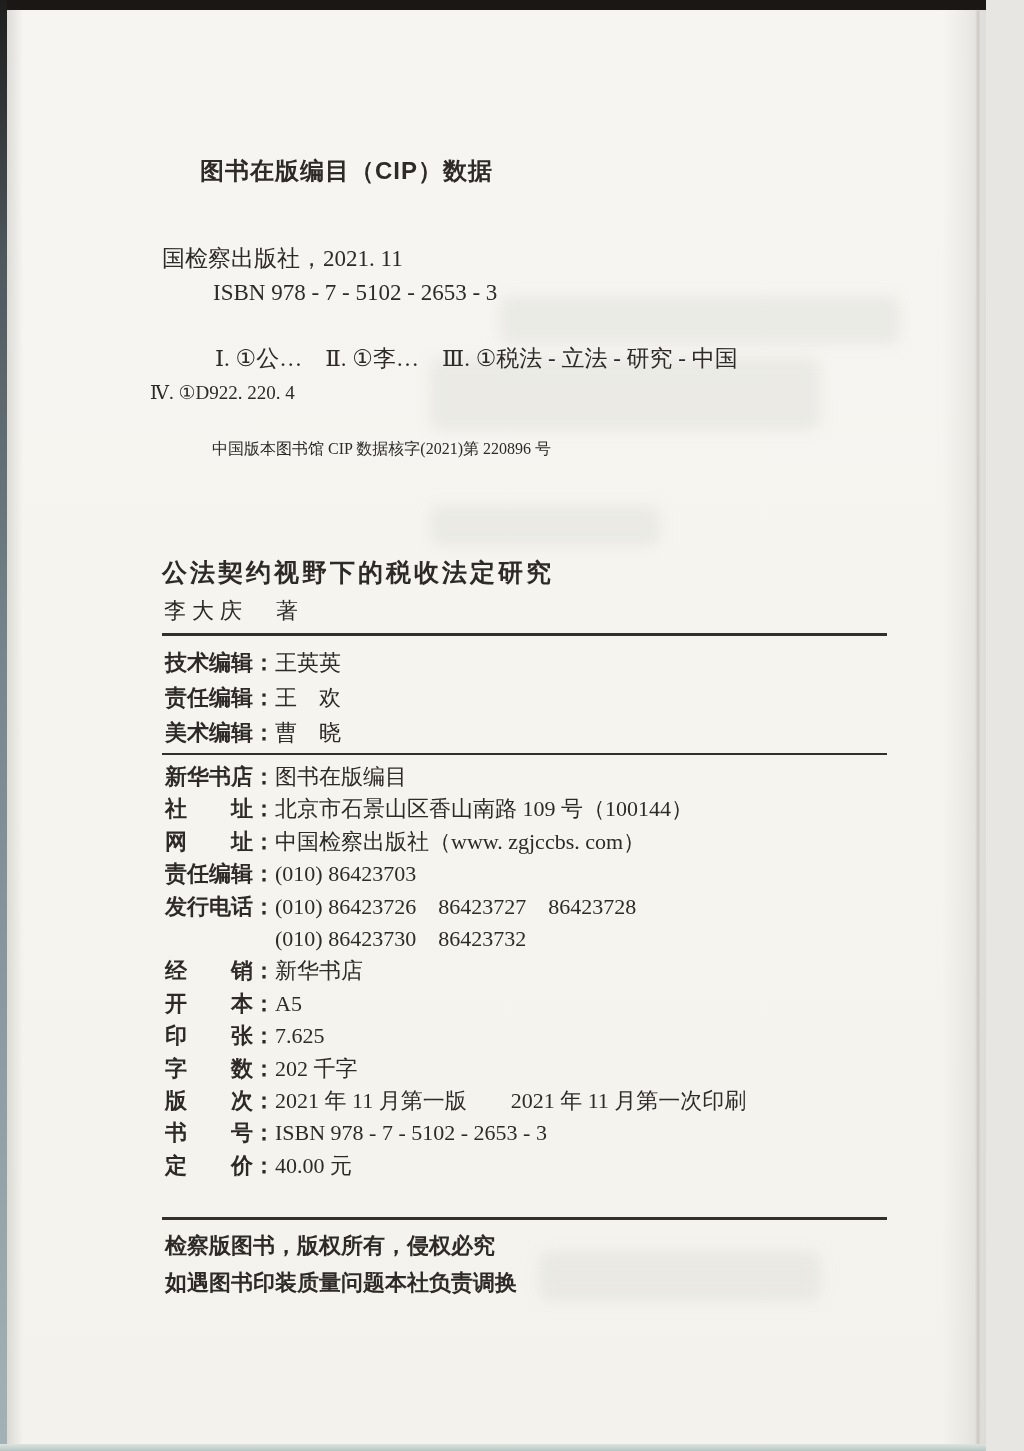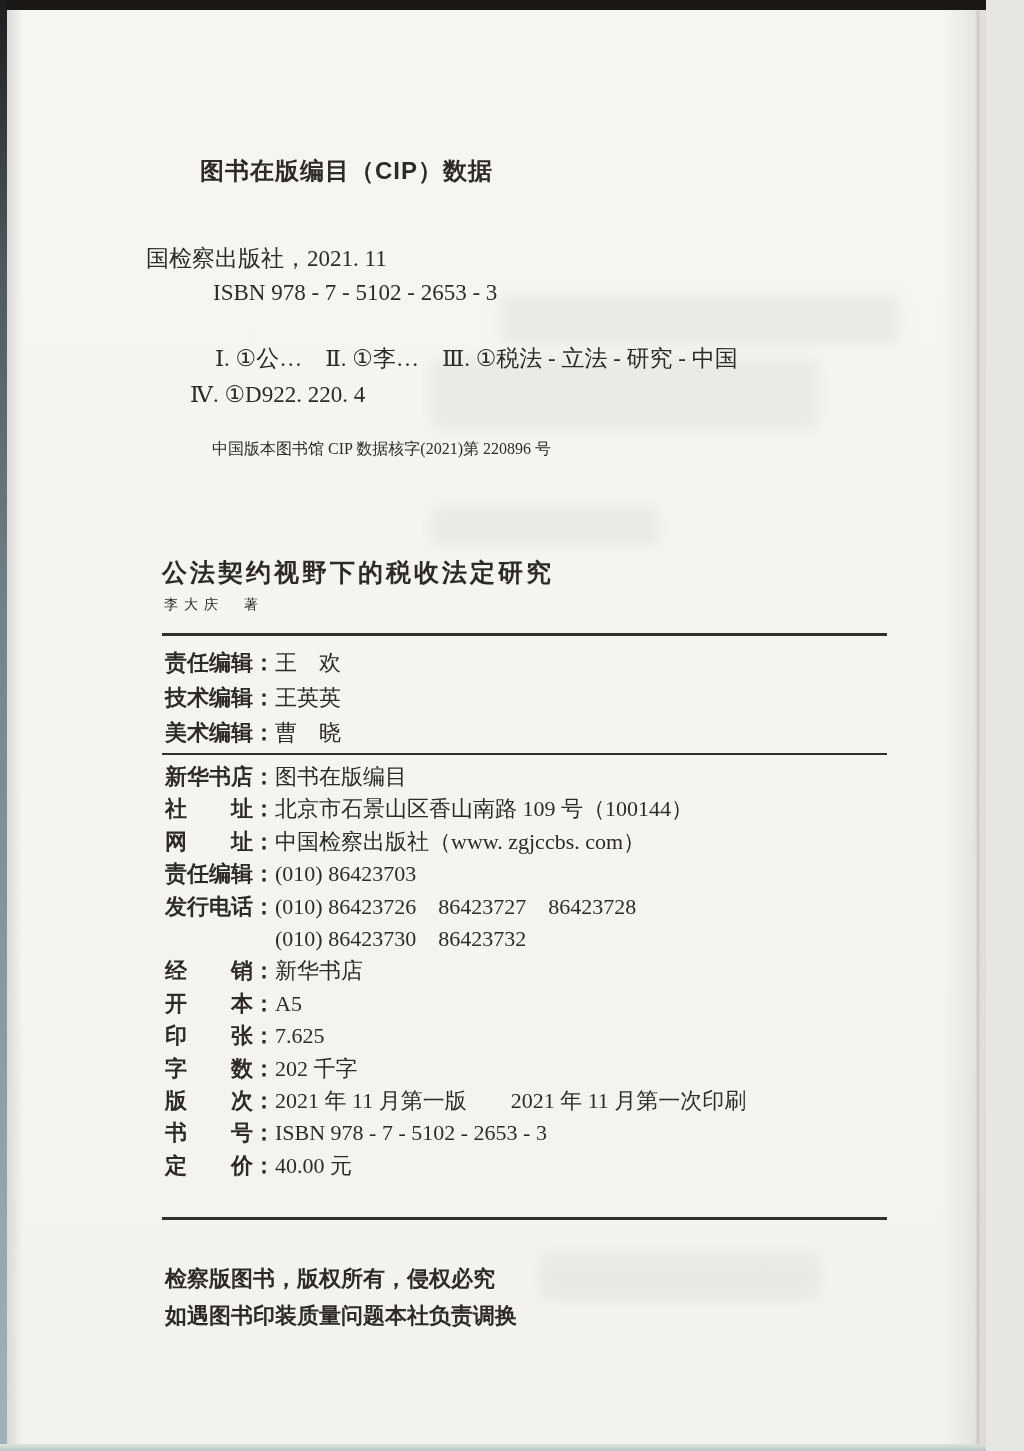--- a/index.html
+++ b/index.html
@@ -31,43 +31,43 @@
   .ghost.g2 { left: 430px; top: 358px; width: 390px; height: 72px; }
   .ghost.g3 { left: 430px; top: 506px; width: 230px; height: 40px; }
   .ghost.g4 { left: 540px; top: 1252px; width: 280px; height: 48px; }
 
   .sans-b { font-family: "Liberation Sans", "DejaVu Sans", sans-serif; font-weight: bold; }
   .abs { position: absolute; white-space: nowrap; }
 
   
   .cip-header  { top: 155px; left: 200px; font-size: 24px; letter-spacing: 1px; }
   .cip-line1   { top: 206px; left: 213px; font-size: 23px; }
-  .cip-line2   { top: 243px; left: 146px; font-size: 23px; }
+  .cip-line2   { top: 243px; left: 162px; font-size: 23px; }
   .cip-isbn    { top: 280px; left: 213px; font-size: 23px; }
   .cip-class1  { top: 343px; left: 215px; font-size: 23px; }
-  .cip-class2  { top: 381px; left: 150px; font-size: 23px; margin-left: 40px; }
+  .cip-class2  { top: 381px; left: 150px; font-size: 19px; }
   .cip-record  { top: 439px; left: 212px; font-size: 16px; }
 
   
   .book-title  { top: 556px; left: 162px; font-size: 25px; letter-spacing: 3px; }
-  .book-author { top: 596px; left: 164px; font-size: 14px; letter-spacing: 6px; text-align: right; }
+  .book-author { top: 596px; left: 164px; font-size: 22px; letter-spacing: 6px; text-align: right; }
 
   .rule { position: absolute; left: 162px; width: 725px; background: #33302b; }
   .rule1 { top: 633px; height: 3px; }
   .rule2 { top: 753px; height: 2px; }
   .rule3 { top: 1217px; height: 3px; }
 
   .editors  { position: absolute; top: 645px; left: 165px; font-size: 22px; }
   .editors .row { height: 35px; line-height: 35px; white-space: nowrap; }
   .colophon { position: absolute; top: 761px; left: 165px; font-size: 22px; }
   .colophon .row { height: 32.4px; line-height: 32.4px; white-space: nowrap; }
   .lbl { display: inline-block; width: 110px; font-family: "Liberation Sans", "DejaVu Sans", sans-serif; font-weight: bold; }
   .val { font-family: "Liberation Serif", "DejaVu Serif", serif; }
 
-  .notices { position: absolute; top: 1260px; left: 165px; font-size: 22px; }
+  .notices { position: absolute; top: 1227px; left: 165px; font-size: 22px; }
   .notices .row { height: 37px; line-height: 37px; white-space: nowrap; }
 </style>
 </head>
 <body>
 
 <div class="scan">
 
   <div class="top-bar"></div>
   <div class="left-strip"></div>
   <div class="left-shadow"></div>
@@ -86,24 +86,24 @@
   <div class="abs cip-class2">Ⅳ. ①D922. 220. 4</div>
   <div class="abs cip-record">中国版本图书馆 CIP 数据核字(2021)第 220896 号</div>
 
   <div class="abs book-title sans-b">公法契约视野下的税收法定研究</div>
   <div class="abs book-author">李大庆　著</div>
 
   <div class="rule rule1"></div>
 
   <div class="editors">
     <div class="row">
-      <span class="lbl">责任编辑：</span><span class="val">王　欢</span>
+      <span class="lbl">技术编辑：</span><span class="val">王英英</span>
     </div>
     <div class="row">
-      <span class="lbl">技术编辑：</span><span class="val">王英英</span>
+      <span class="lbl">责任编辑：</span><span class="val">王　欢</span>
     </div>
     <div class="row">
       <span class="lbl">美术编辑：</span><span class="val">曹　晓</span>
     </div>
   </div>
 
   <div class="rule rule2"></div>
 
   <div class="colophon">
     <div class="row">

